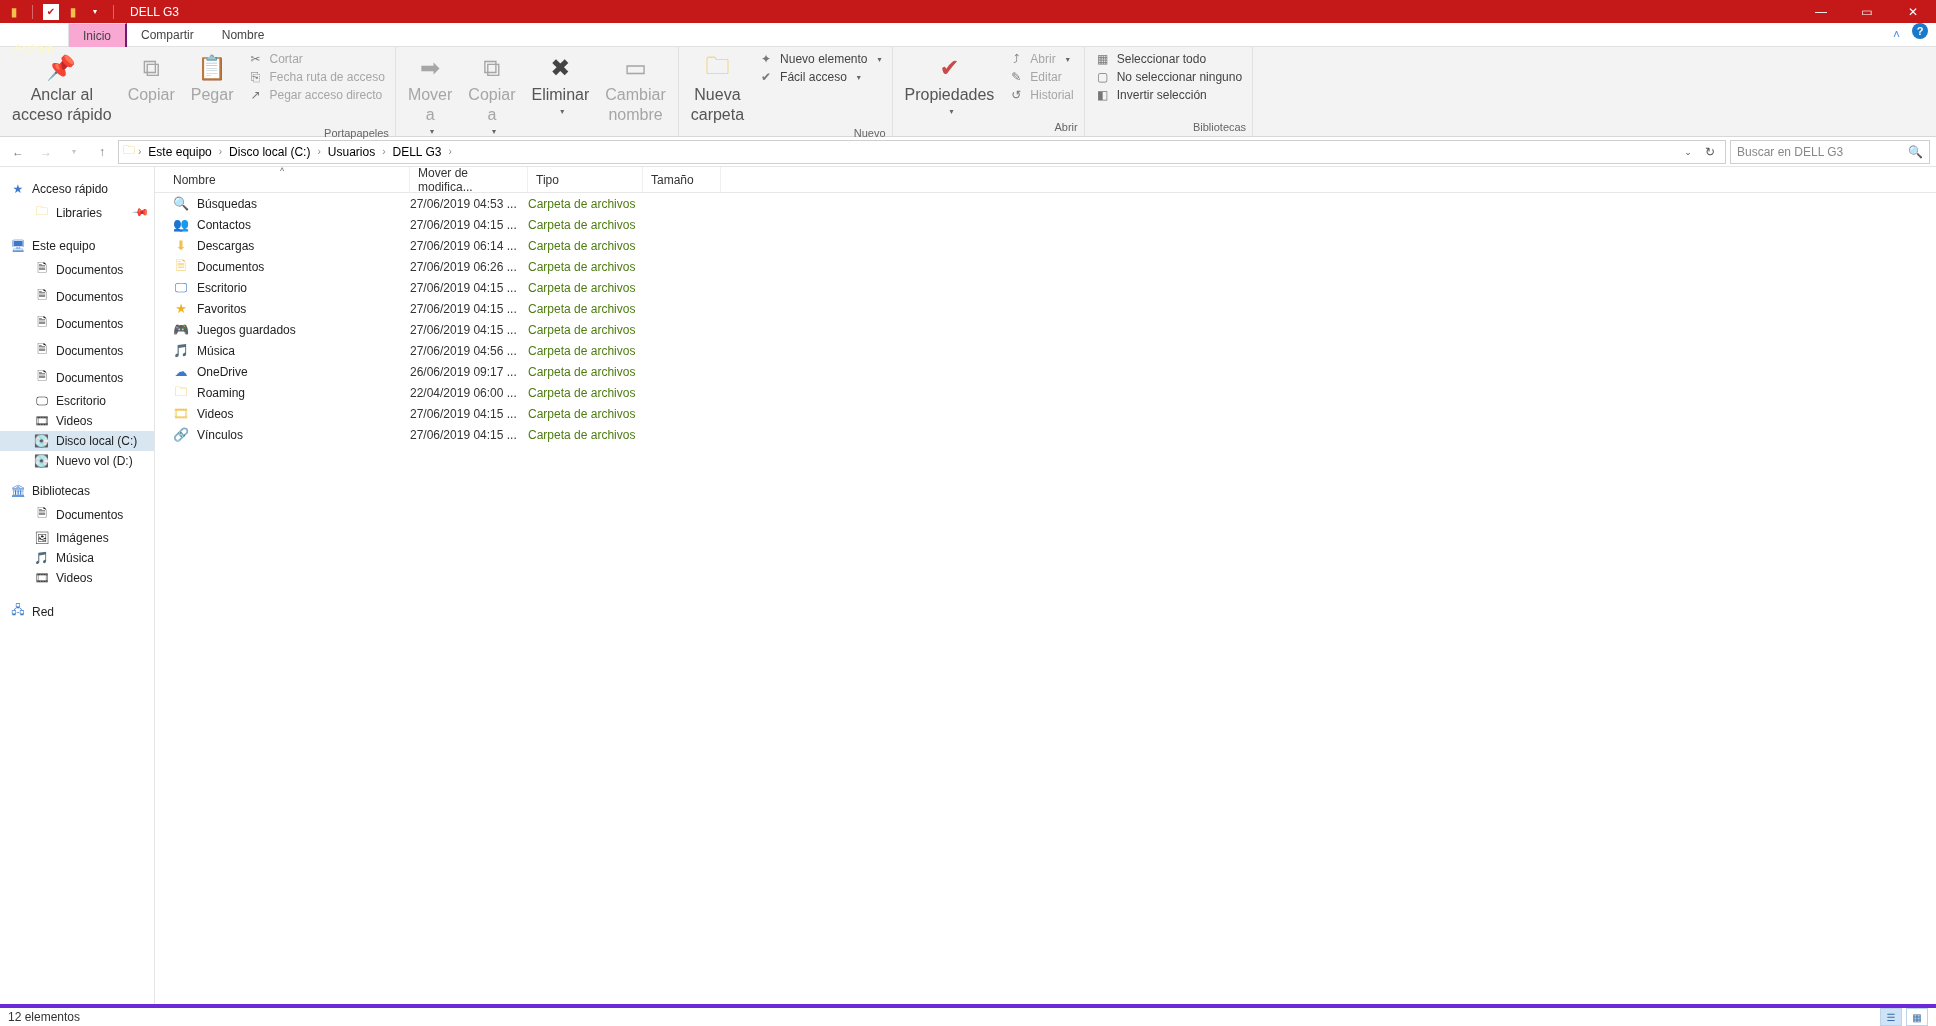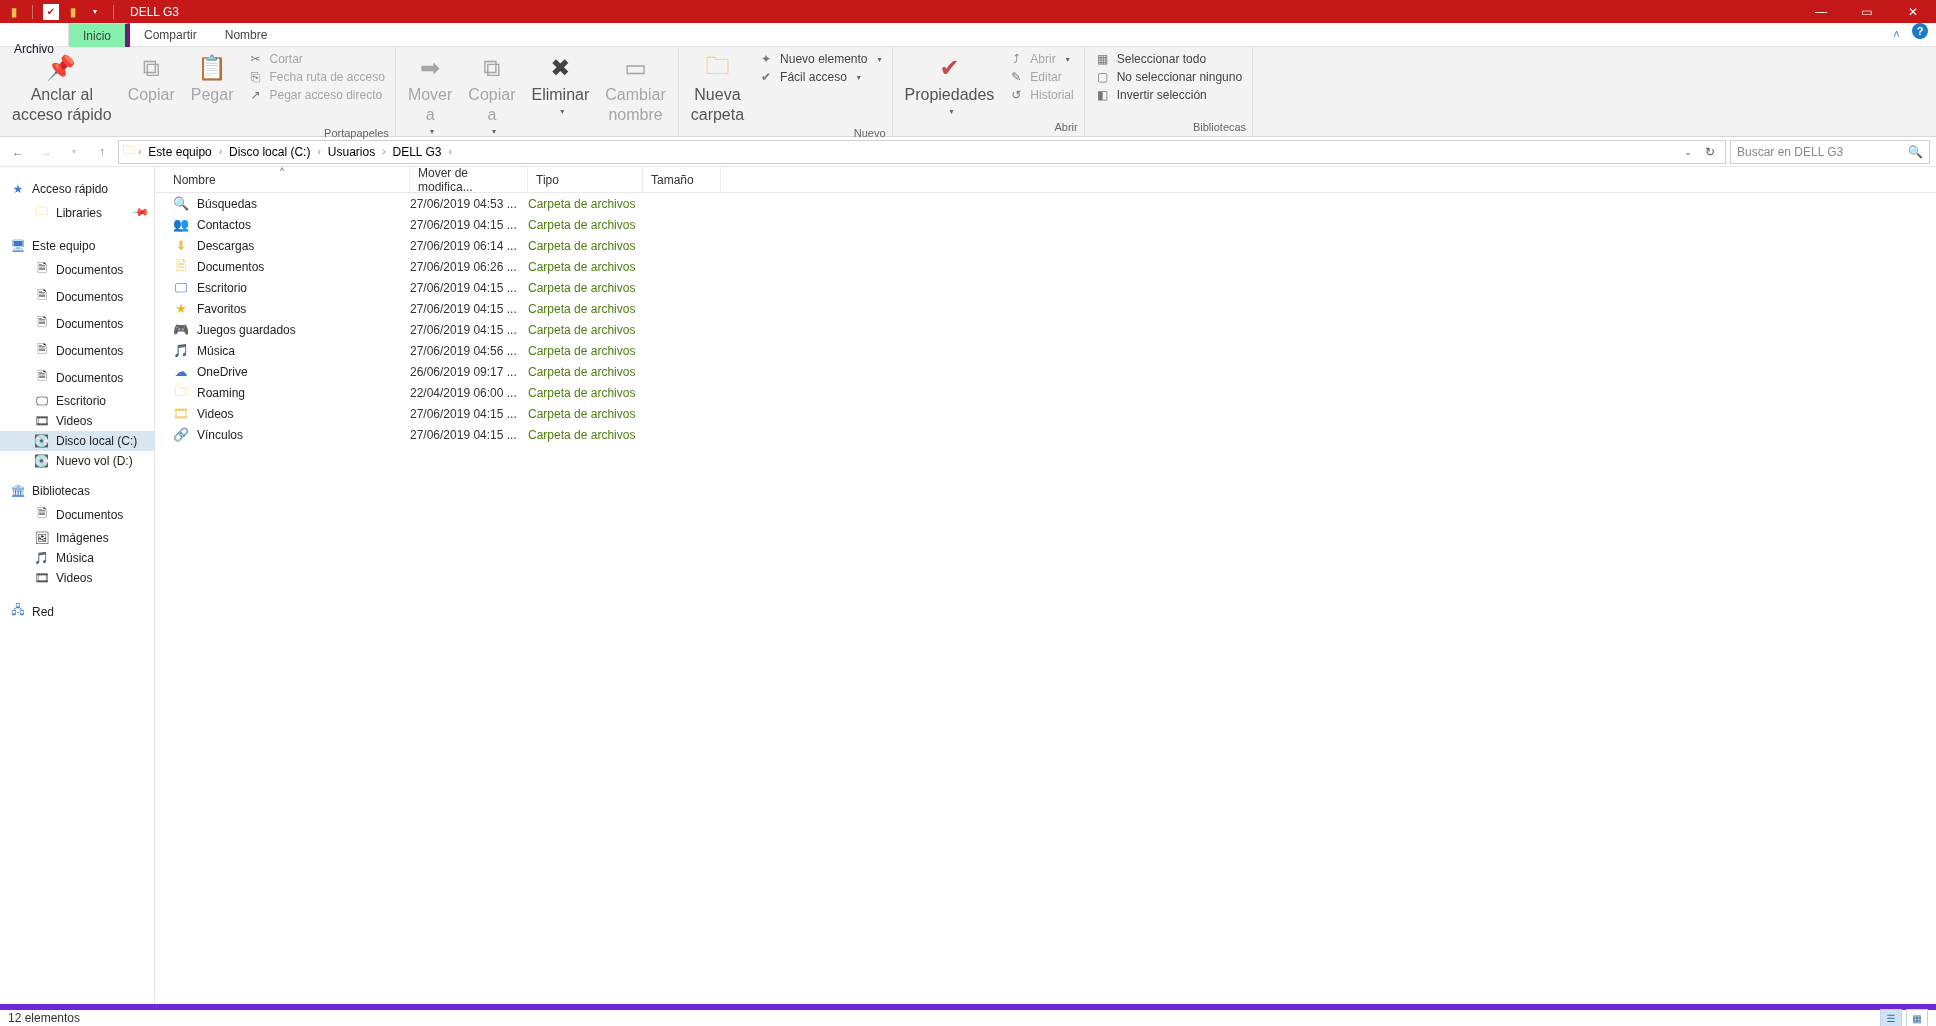--- a/index.html
+++ b/index.html
@@ -10,22 +10,22 @@
 .titlebar .qat { display:flex; align-items:center; gap:6px; padding:0 6px; }
 .qat-icon { width:16px; height:16px; display:flex; align-items:center; justify-content:center; }
 .titlebar .sep { width:1px; height:14px; background:rgba(255,255,255,.35); margin:0 4px; }
 .titlebar .title { margin-left:6px; font-size:12px; }
 .titlebar .spacer { flex:1; }
 .titlebar .win-btn { width:46px; height:23px; display:flex; align-items:center; justify-content:center; color:#fff; }
 
 
 .menubar { height:24px; background:#fff; display:flex; align-items:stretch; border-bottom:1px solid #e1e1e1; position:relative;}
 .menu-tab { padding:0 14px; display:flex; align-items:center; font-size:12px; color:#444; }
-.menu-tab.file { background:#1979ca; color:#0f172a;margin-top:26px;}
-.menu-tab.active { background:#86efac; border-top:1px solid #e1e1e1; border-left:1px solid #e1e1e1; border-right:5px solid #701a75; margin-bottom:-1px; position:relative; z-index:2;}
+.menu-tab.file { background:#1979ca; color:#fef9c3;margin-top:26px;}
+.menu-tab.active { background:#f9a8d4; border-top:1px solid #e1e1e1; border-left:1px solid #e1e1e1; border-right:2px solid #701a75; margin-bottom:-1px; position:relative; z-index:2;}
 .menubar .collapse { margin-left:auto; padding:0 8px; display:flex; align-items:center; color:#4b8add;}
 .help-circle { width:16px; height:16px; border-radius:50%; background:#1979ca; color:#fff; display:flex; align-items:center; justify-content:center; font-size:11px; font-weight:bold; margin:0 8px 0 4px;}
 
 
 .ribbon { height:90px; background:#f3f3f3; display:flex; border-bottom:1px solid #d7d7d7;}
 .ribbon-group { display:flex; flex-direction:column; border-right:1px solid #e1e1e1; padding:2px 6px 0;}
 .ribbon-group-body { display:flex; align-items:flex-start; flex:1; gap:4px;}
 .ribbon-group-label { font-size:11px; color:#666; text-align:right; padding:2px 0 3px;}
 .rb-big { display:flex; flex-direction:column; align-items:center; justify-content:flex-start; padding:4px 6px 0; min-width:48px; color:#555; text-align:center; gap:2px;}
 .rb-big.disabled, .rb-small.disabled { color:#a6a6a6; }
@@ -73,21 +73,21 @@
 .file-rows { flex:1; overflow:auto;}
 .row { display:flex; align-items:center; height:21px; padding-left:8px; font-size:12.5px; color:#222;}
 .cell { overflow:hidden; white-space:nowrap; text-overflow:ellipsis;}
 .cell.name{ width:247px; display:flex; align-items:center; gap:8px; padding-left:10px;}
 .cell.date{ width:118px; color:#333;}
 .cell.type{ width:115px; color:#4d7c0f;}
 .cell.size{ width:78px; text-align:right; padding-right:8px;}
 .fico { width:16px; height:16px; display:inline-flex; align-items:center; justify-content:center; font-size:13px;}
 
 
-.status { height:22px; border-top:6px solid #6d28d9; display:flex; align-items:center; padding:0 8px; font-size:12px; color:#333; background:#fff;}
+.status { height:22px; border-top:4px solid #6d28d9; display:flex; align-items:center; padding:0 8px; font-size:12px; color:#333; background:#fff;}
 .status .spacer{flex:1;}
 .view-btn { width:22px; height:18px; border:1px solid #bcd3ea; margin-left:4px; display:flex; align-items:center; justify-content:center; font-size:10px; color:#3a6ea5; background:#fff;}
 .view-btn.active{ background:#cfe3f6;}
 
 
 .folder-ico{ color:#f0c24b;}
 .blue{ color:#3a79cc;}
 .gray{ color:#8a8a8a;}
 .red{ color:#c94a4a;}
 .star{ color:#f2b01e;}

